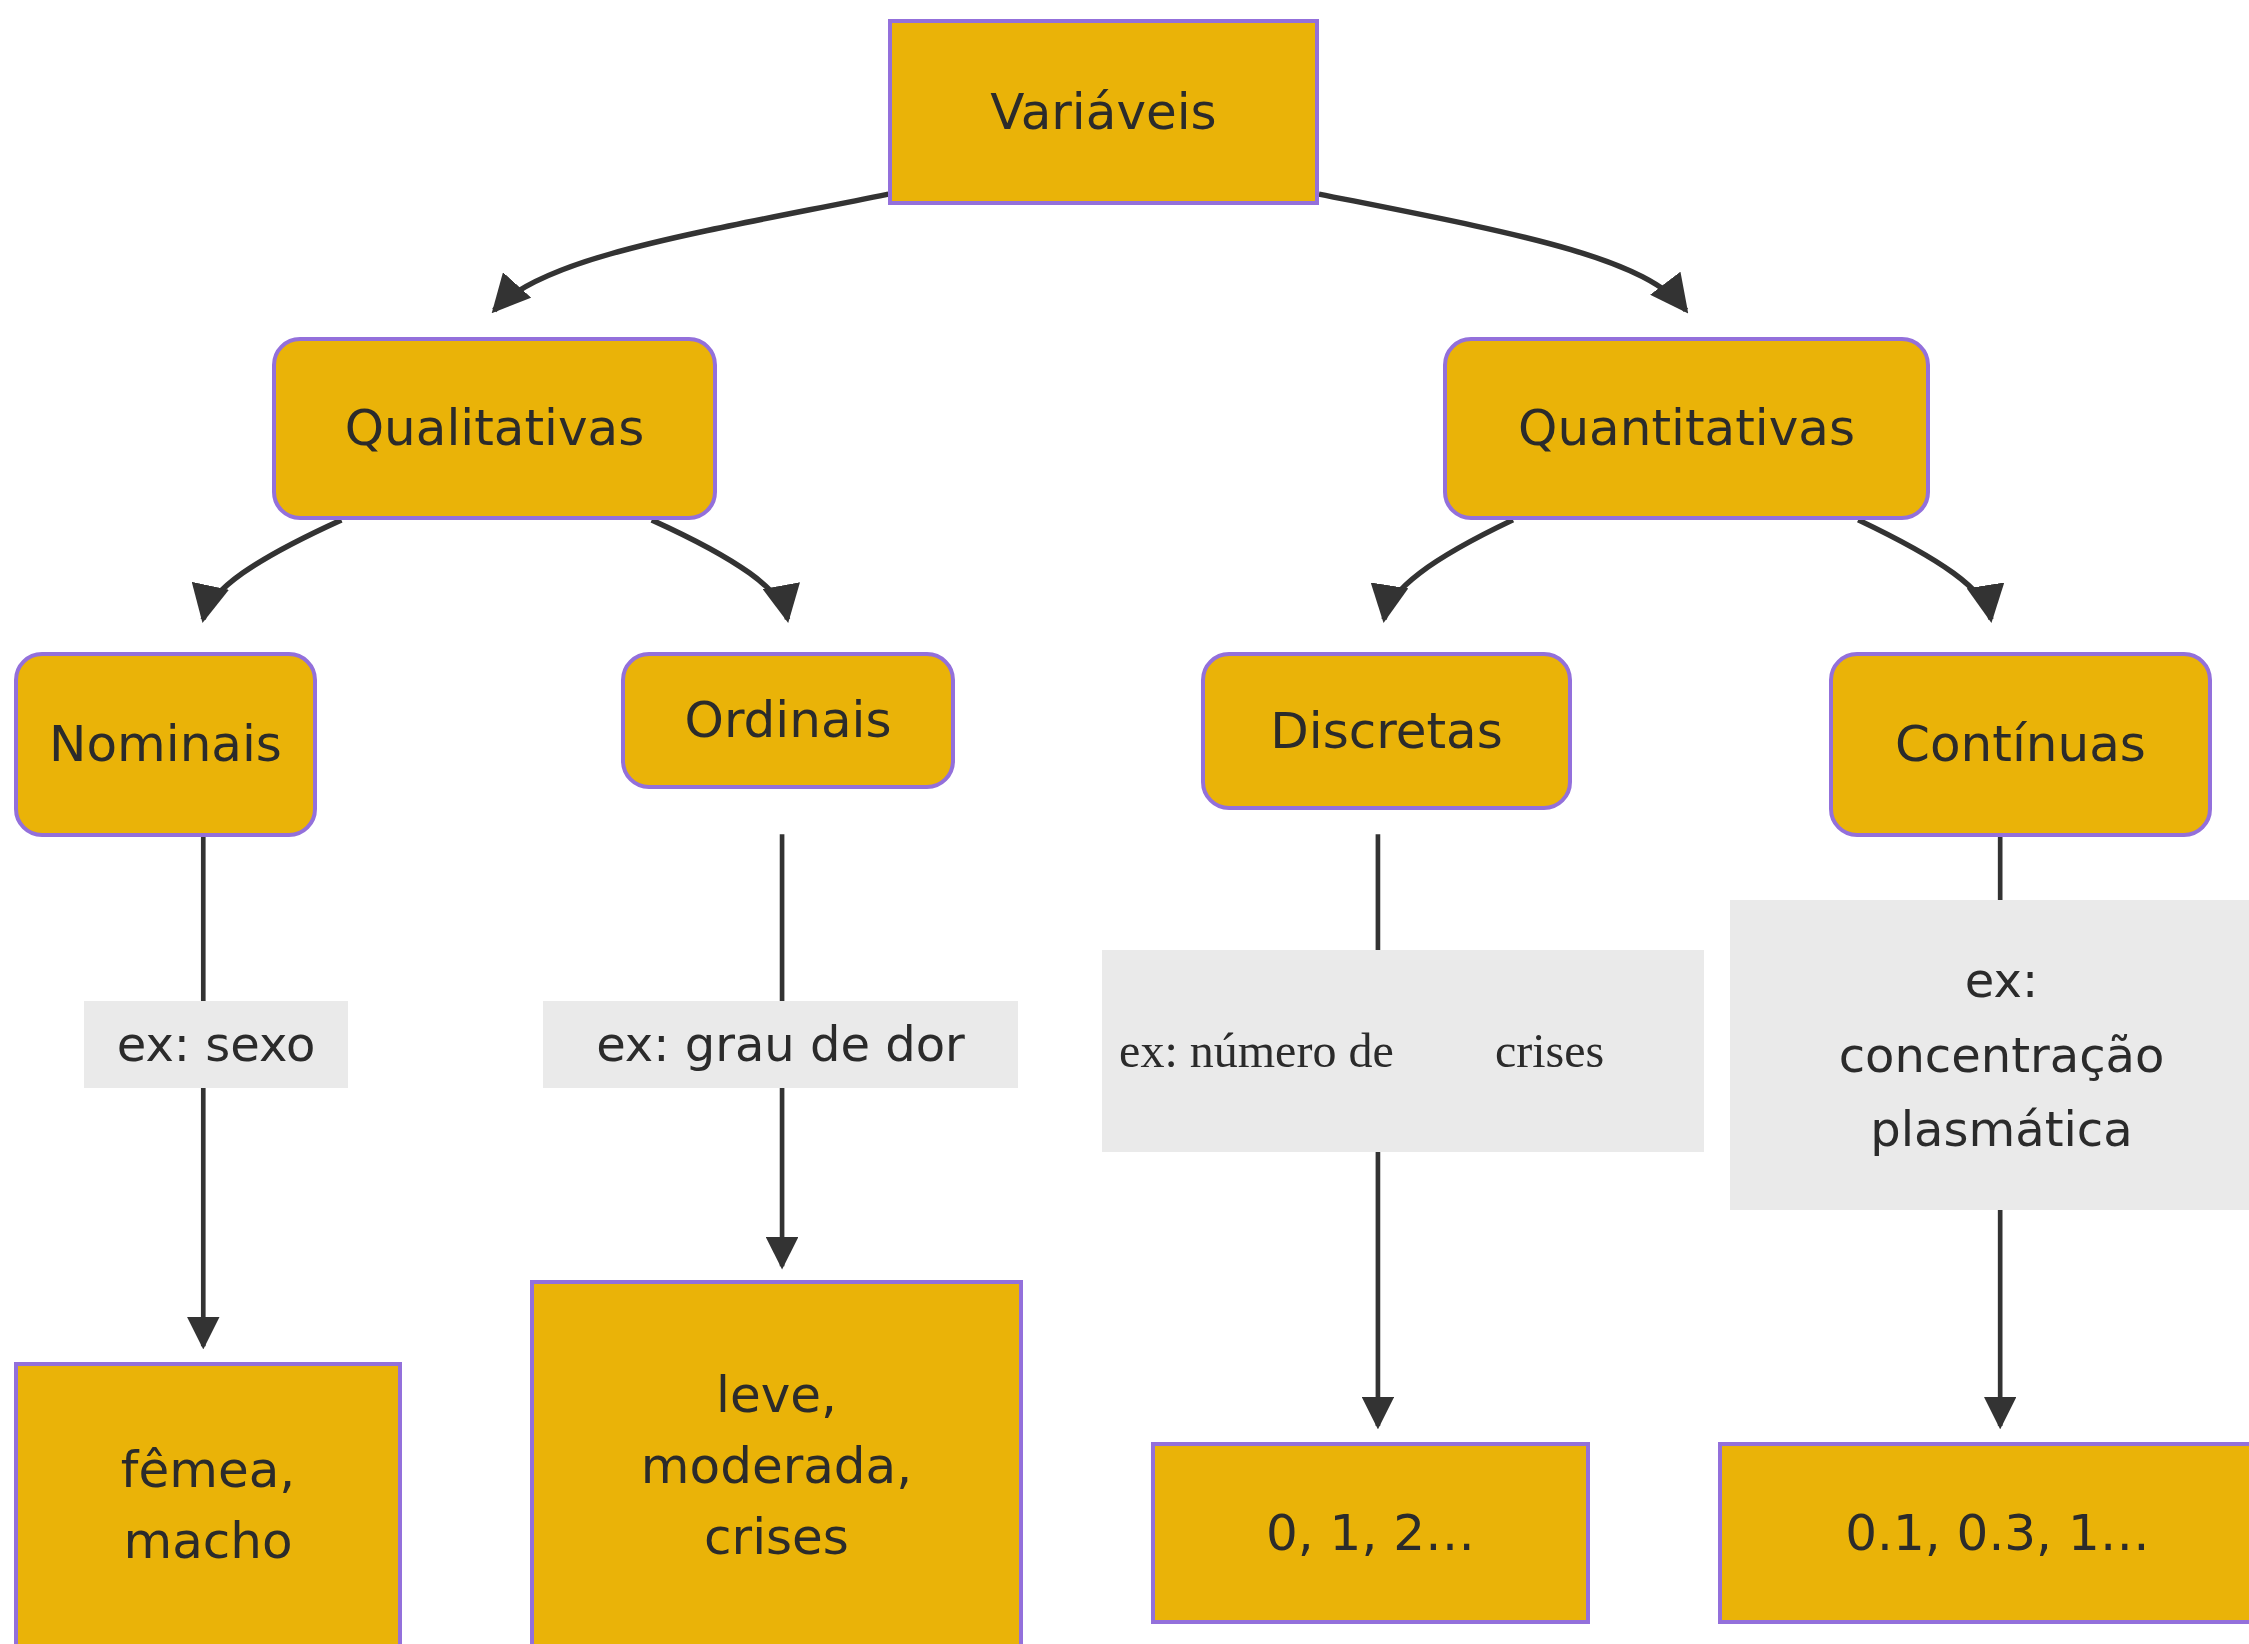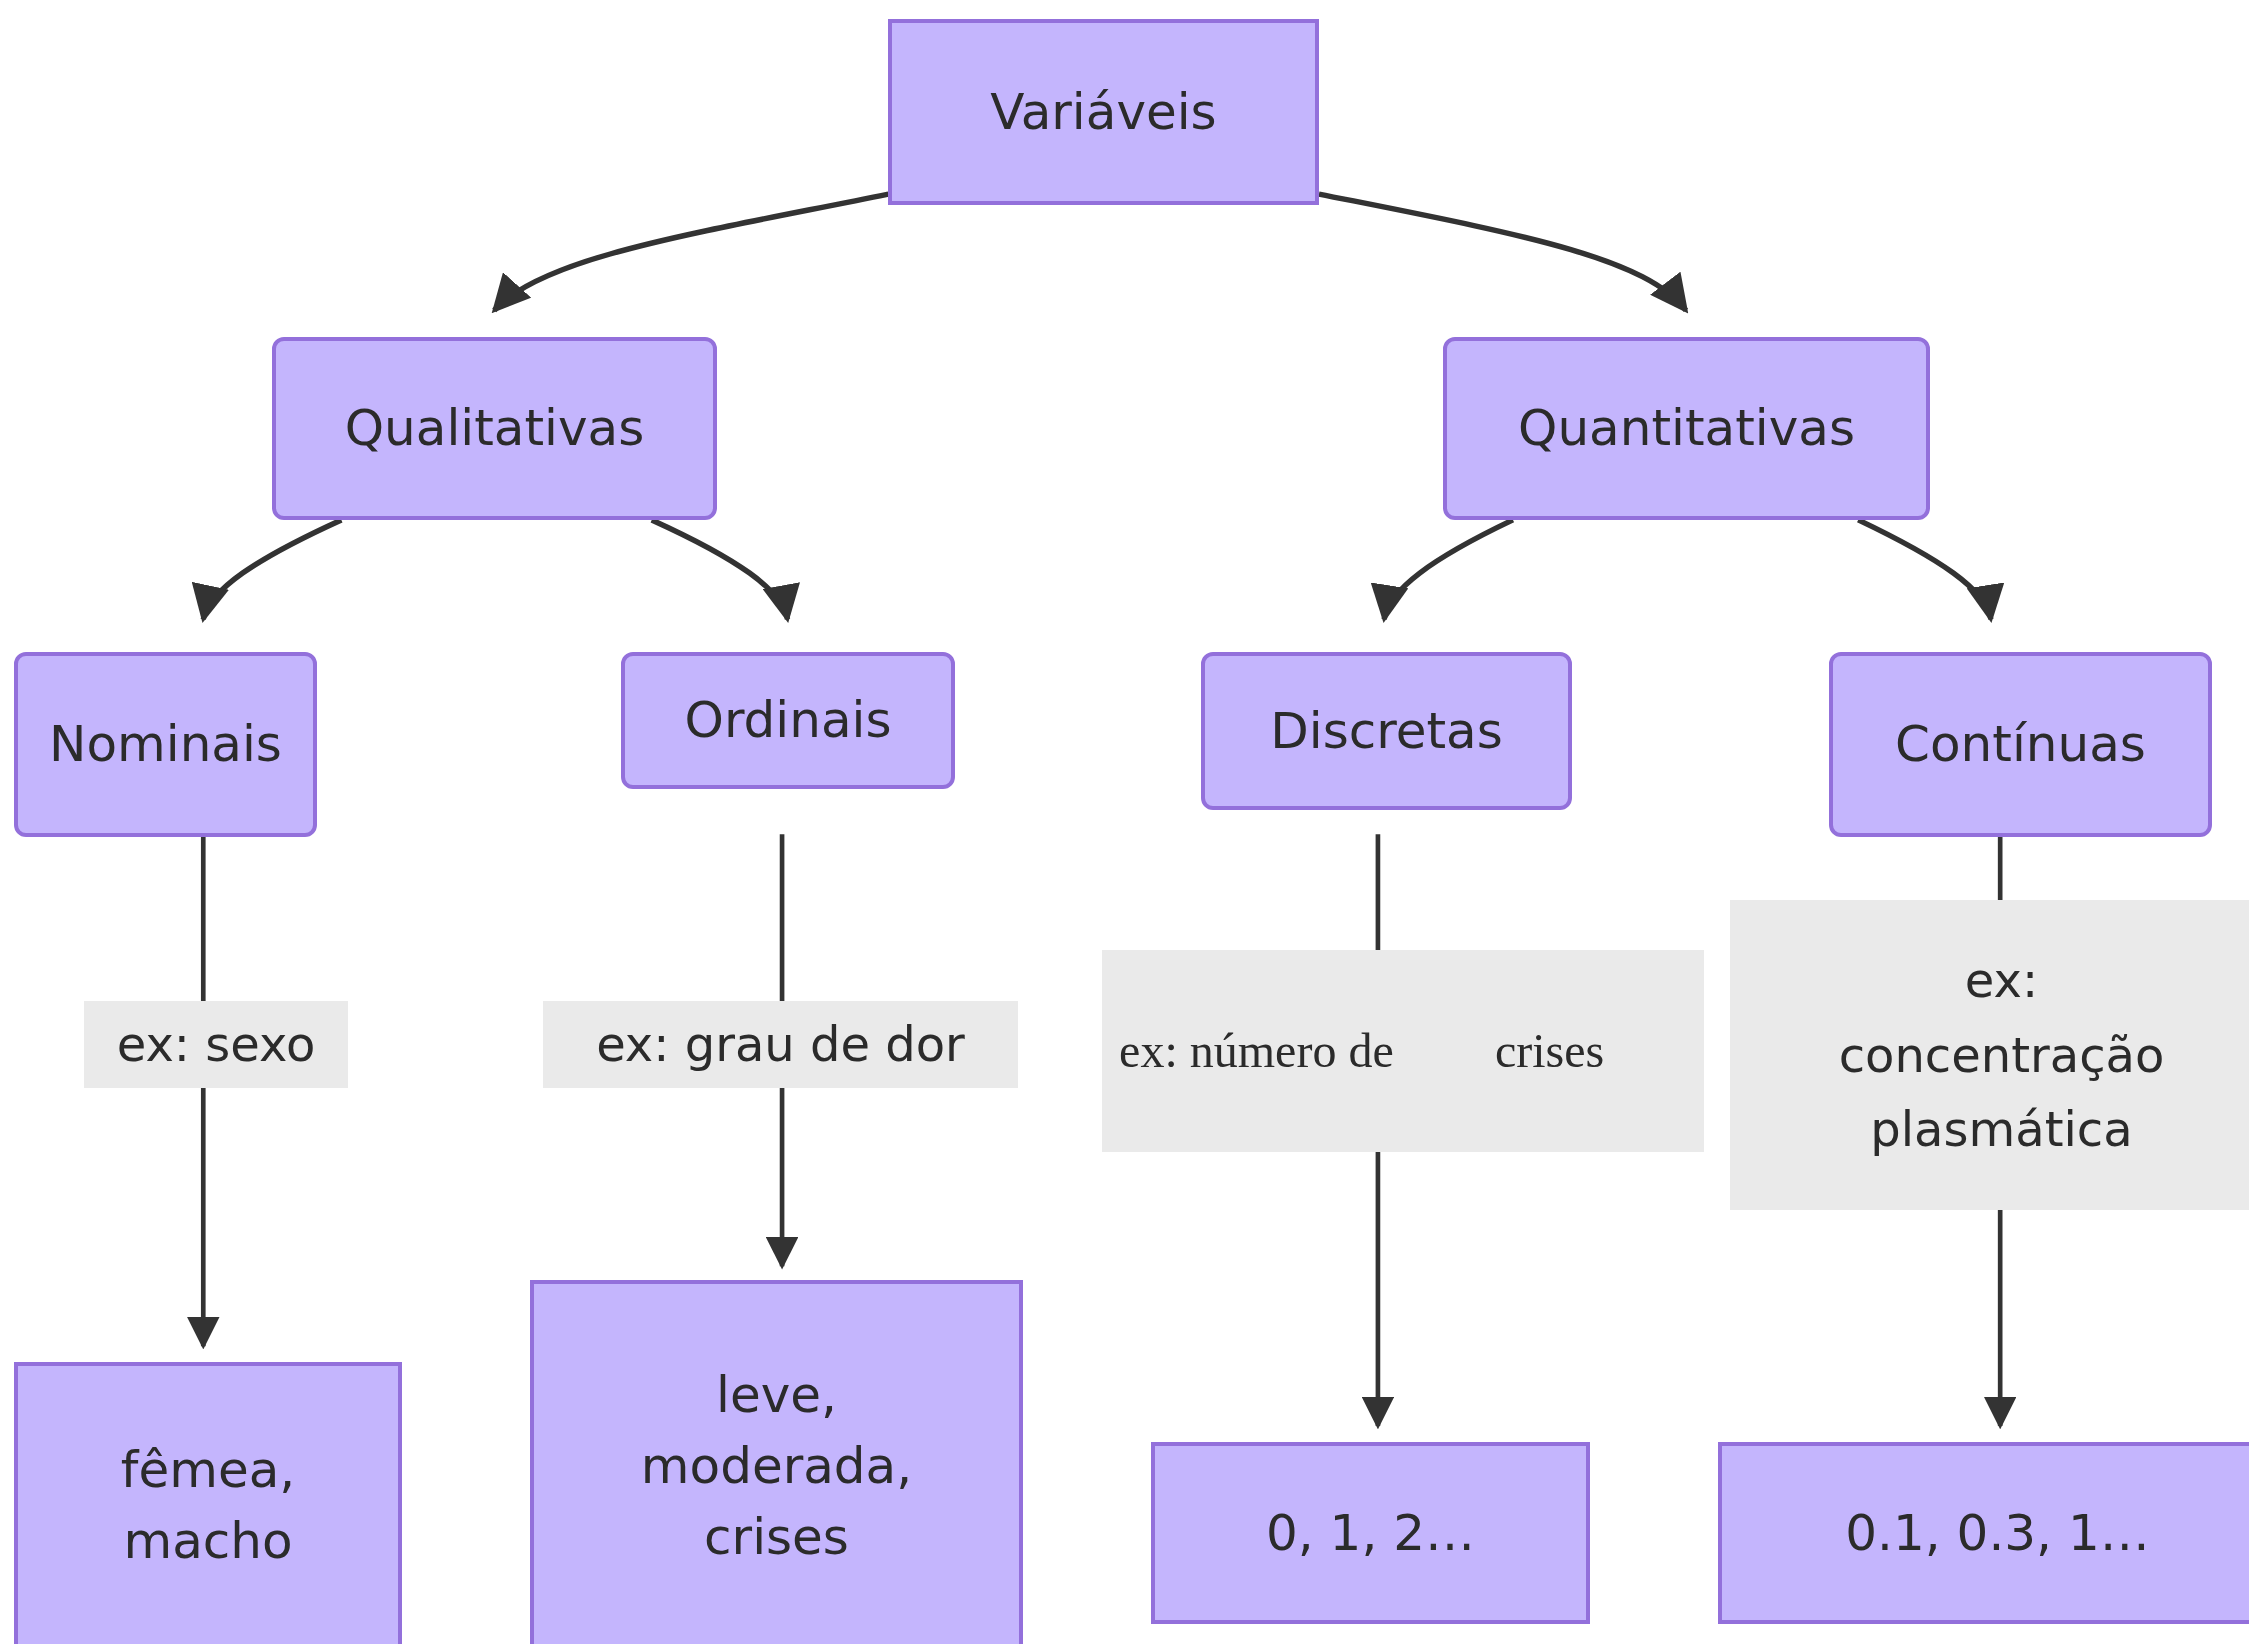--- a/index.html
+++ b/index.html
@@ -19,32 +19,32 @@
     position: absolute;
     left: 0;
     top: 0;
     width: 2250px;
     height: 1645px;
     overflow: visible;
   }
   .node {
     position: absolute;
     box-sizing: border-box;
-    background: #c4b5fd;
+    background: #eab308;
     border: 4.7px solid #9370DB;
     display: flex;
     align-items: center;
     justify-content: center;
     text-align: center;
     color: #2b2b2b;
     font-size: 50px;
     line-height: 1.42;
     z-index: 2;
   }
-  .node.rounded { border-radius: 12px; }
+  .node.rounded { border-radius: 28px; }
   .node .ntext { display: block; width: 100%; }
   .edge-label {
     position: absolute;
     box-sizing: border-box;
     background: #EAEAEA;
     color: #2b2b2b;
     font-size: 48px;
     line-height: 1.55;
     text-align: center;
     display: flex;

